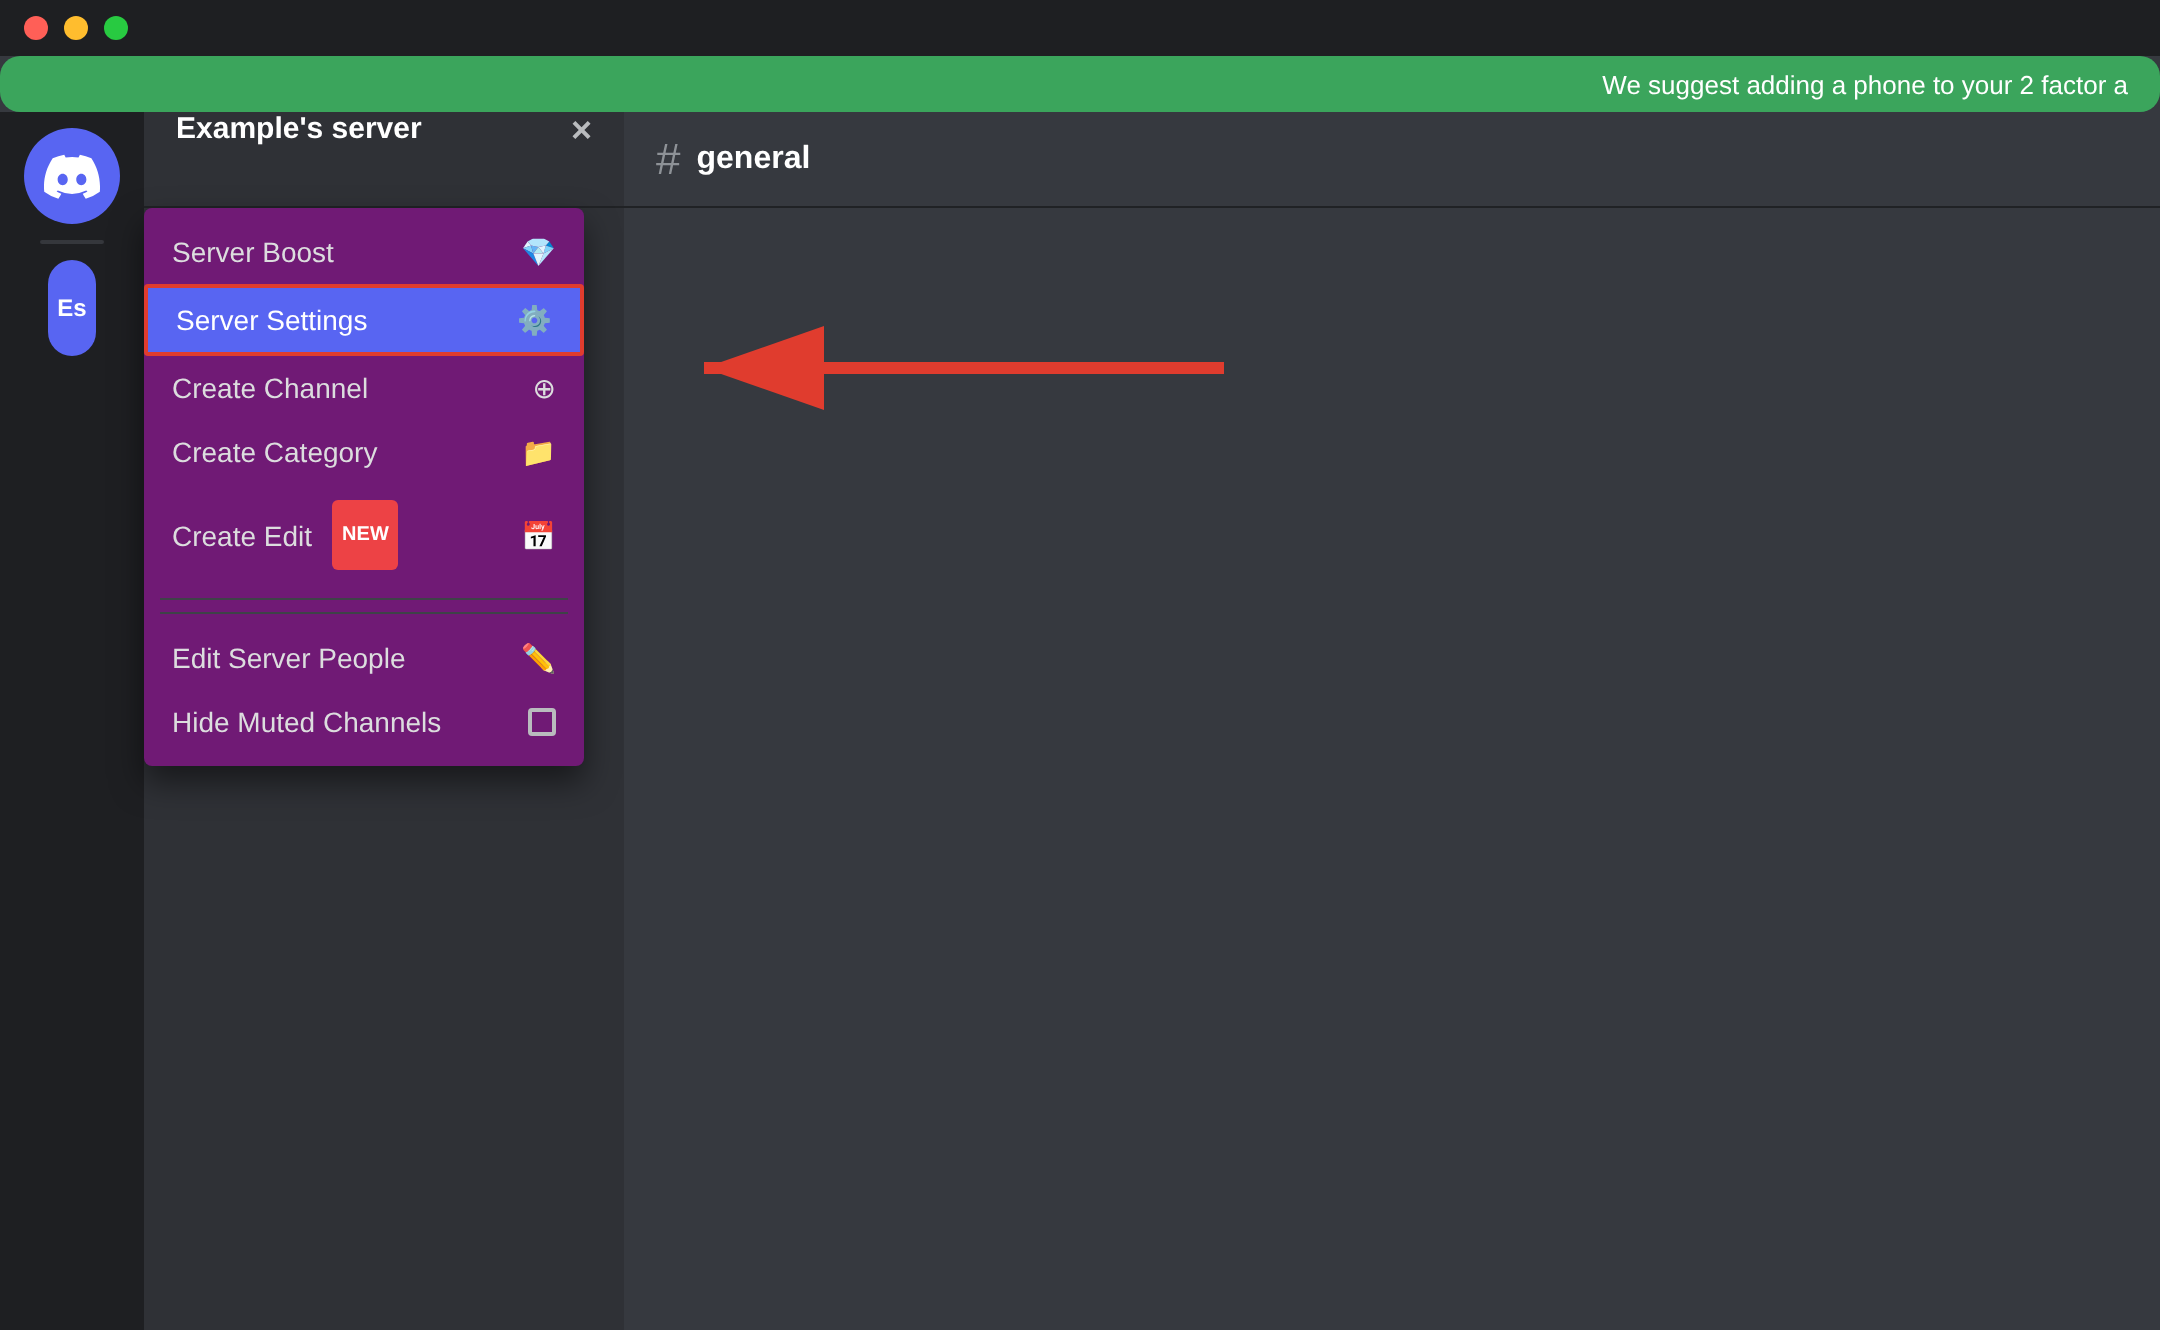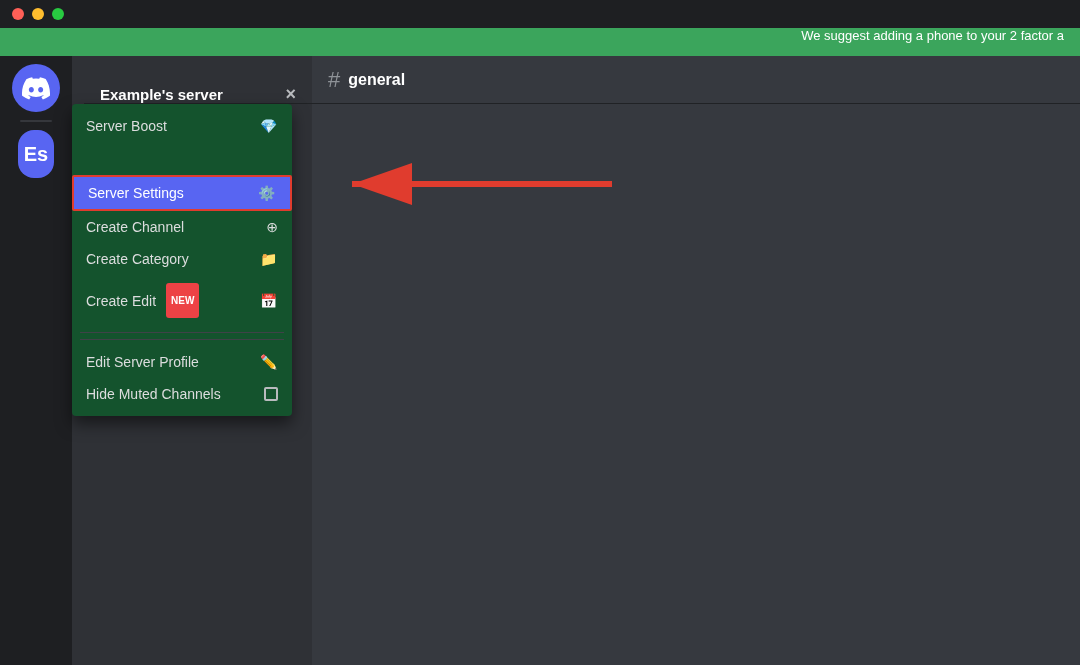--- a/index.html
+++ b/index.html
@@ -31,25 +31,26 @@
     .tl-close { background: #ff5f57; }
     .tl-minimize { background: #ffbd2e; }
     .tl-maximize { background: #28ca41; }
 
     
     .notification-bar {
       width: 100%;
       height: 28px;
       background: #3ba55c;
       display: flex;
-      align-items: flex-start;
+      align-items: center;
       justify-content: flex-end;
       padding: 0 16px;
       font-size: 13px;
       color: #fff;
+      border-radius: 10px;
     }
 
     
     .main-layout {
       display: flex;
       height: calc(665px - 28px - 28px);
     }
 
     
     .server-rail {
@@ -79,66 +80,65 @@
     }
 
     .server-divider {
       width: 32px;
       height: 2px;
       background: #35373c;
       border-radius: 1px;
     }
 
     .server-avatar {
-      width: 36px;
+      width: 24px;
       height: 48px;
       background: #5865f2;
       border-radius: 16px;
       display: flex;
       align-items: center;
       justify-content: center;
-      font-size: 20px;
+      font-size: 12px;
       font-weight: 700;
       color: white;
       cursor: pointer;
     }
 
     
     .channel-panel {
       width: 240px;
       background: #2f3136;
       display: flex;
       flex-direction: column;
       position: relative;
     }
 
     .channel-header {
       height: 48px;
       display: flex;
-      align-items: flex-end;
+      align-items: flex-start;
       justify-content: space-between;
       padding: 0 16px;
       border-bottom: 1px solid #202225;
       font-weight: 600;
       color: #fff;
       font-size: 15px;
       cursor: pointer;
-      margin-left: 12px;
     }
 
     .close-btn {
       color: #b9bbbe;
       font-size: 18px;
       cursor: pointer;
       line-height: 1;
     }
 
     
     .context-menu {
-      background: #14532d;
+      background: #701a75;
       border-radius: 4px;
       padding: 6px 0;
       width: 220px;
       position: absolute;
       top: 48px;
       left: 0;
       right: 0;
       z-index: 10;
       box-shadow: 0 8px 16px rgba(0,0,0,0.5);
     }
@@ -254,21 +254,21 @@
     <div class="context-menu">
 
       <div class="menu-item">
         <span class="item-label">
           <span>Server Boost</span>
         </span>
         <span style="color:#9b84ee;">💎</span>
       </div>
 
 
-      <div class="menu-item active" style="border:2px solid #e03c2e;margin-top:33px;">
+      <div class="menu-item active" style="border:2px solid #e03c2e;">
         <span class="item-label">
           <span>Server Settings</span>
         </span>
         <span>⚙️</span>
       </div>
 
       <div class="menu-item">
         <span class="item-label">
           <span>Create Channel</span>
         </span>
@@ -291,21 +291,21 @@
       </div>
 
       <div class="menu-divider"></div>
 
 
 
       <div class="menu-divider"></div>
 
       <div class="menu-item">
         <span class="item-label">
-          <span>Edit Server Profile</span>
+          <span>Edit Server People</span>
         </span>
         <span>✏️</span>
       </div>
 
       <div class="menu-item">
         <span class="item-label">
           <span>Hide Muted Channels</span>
         </span>
         <div class="checkbox-icon"></div>
       </div>

